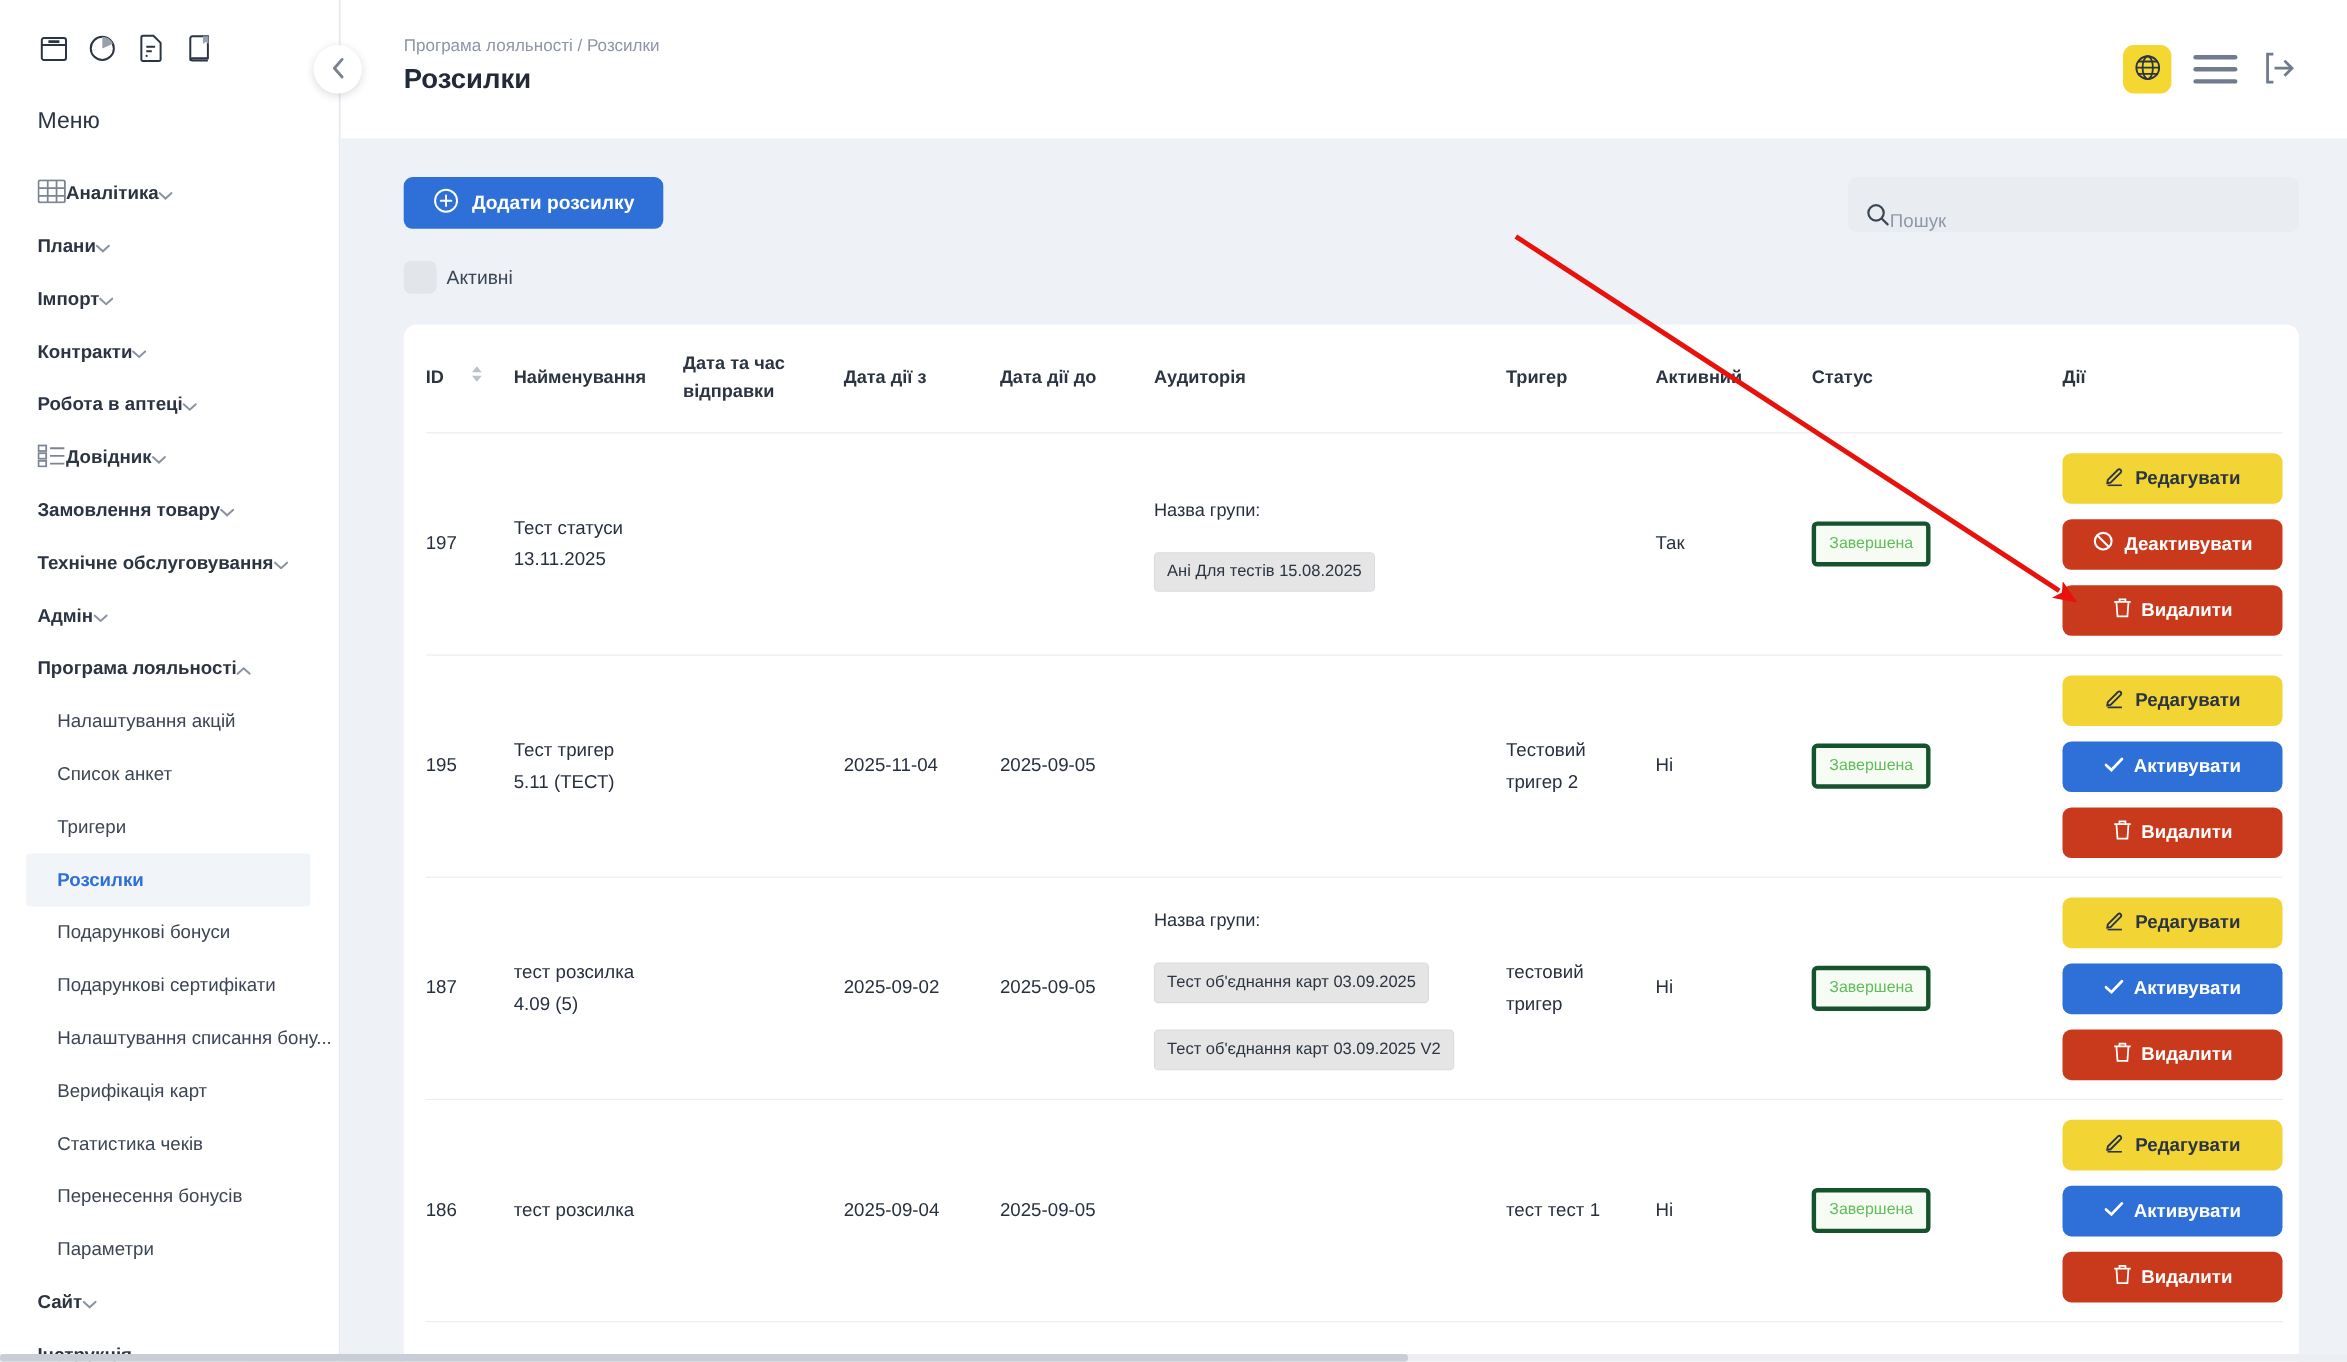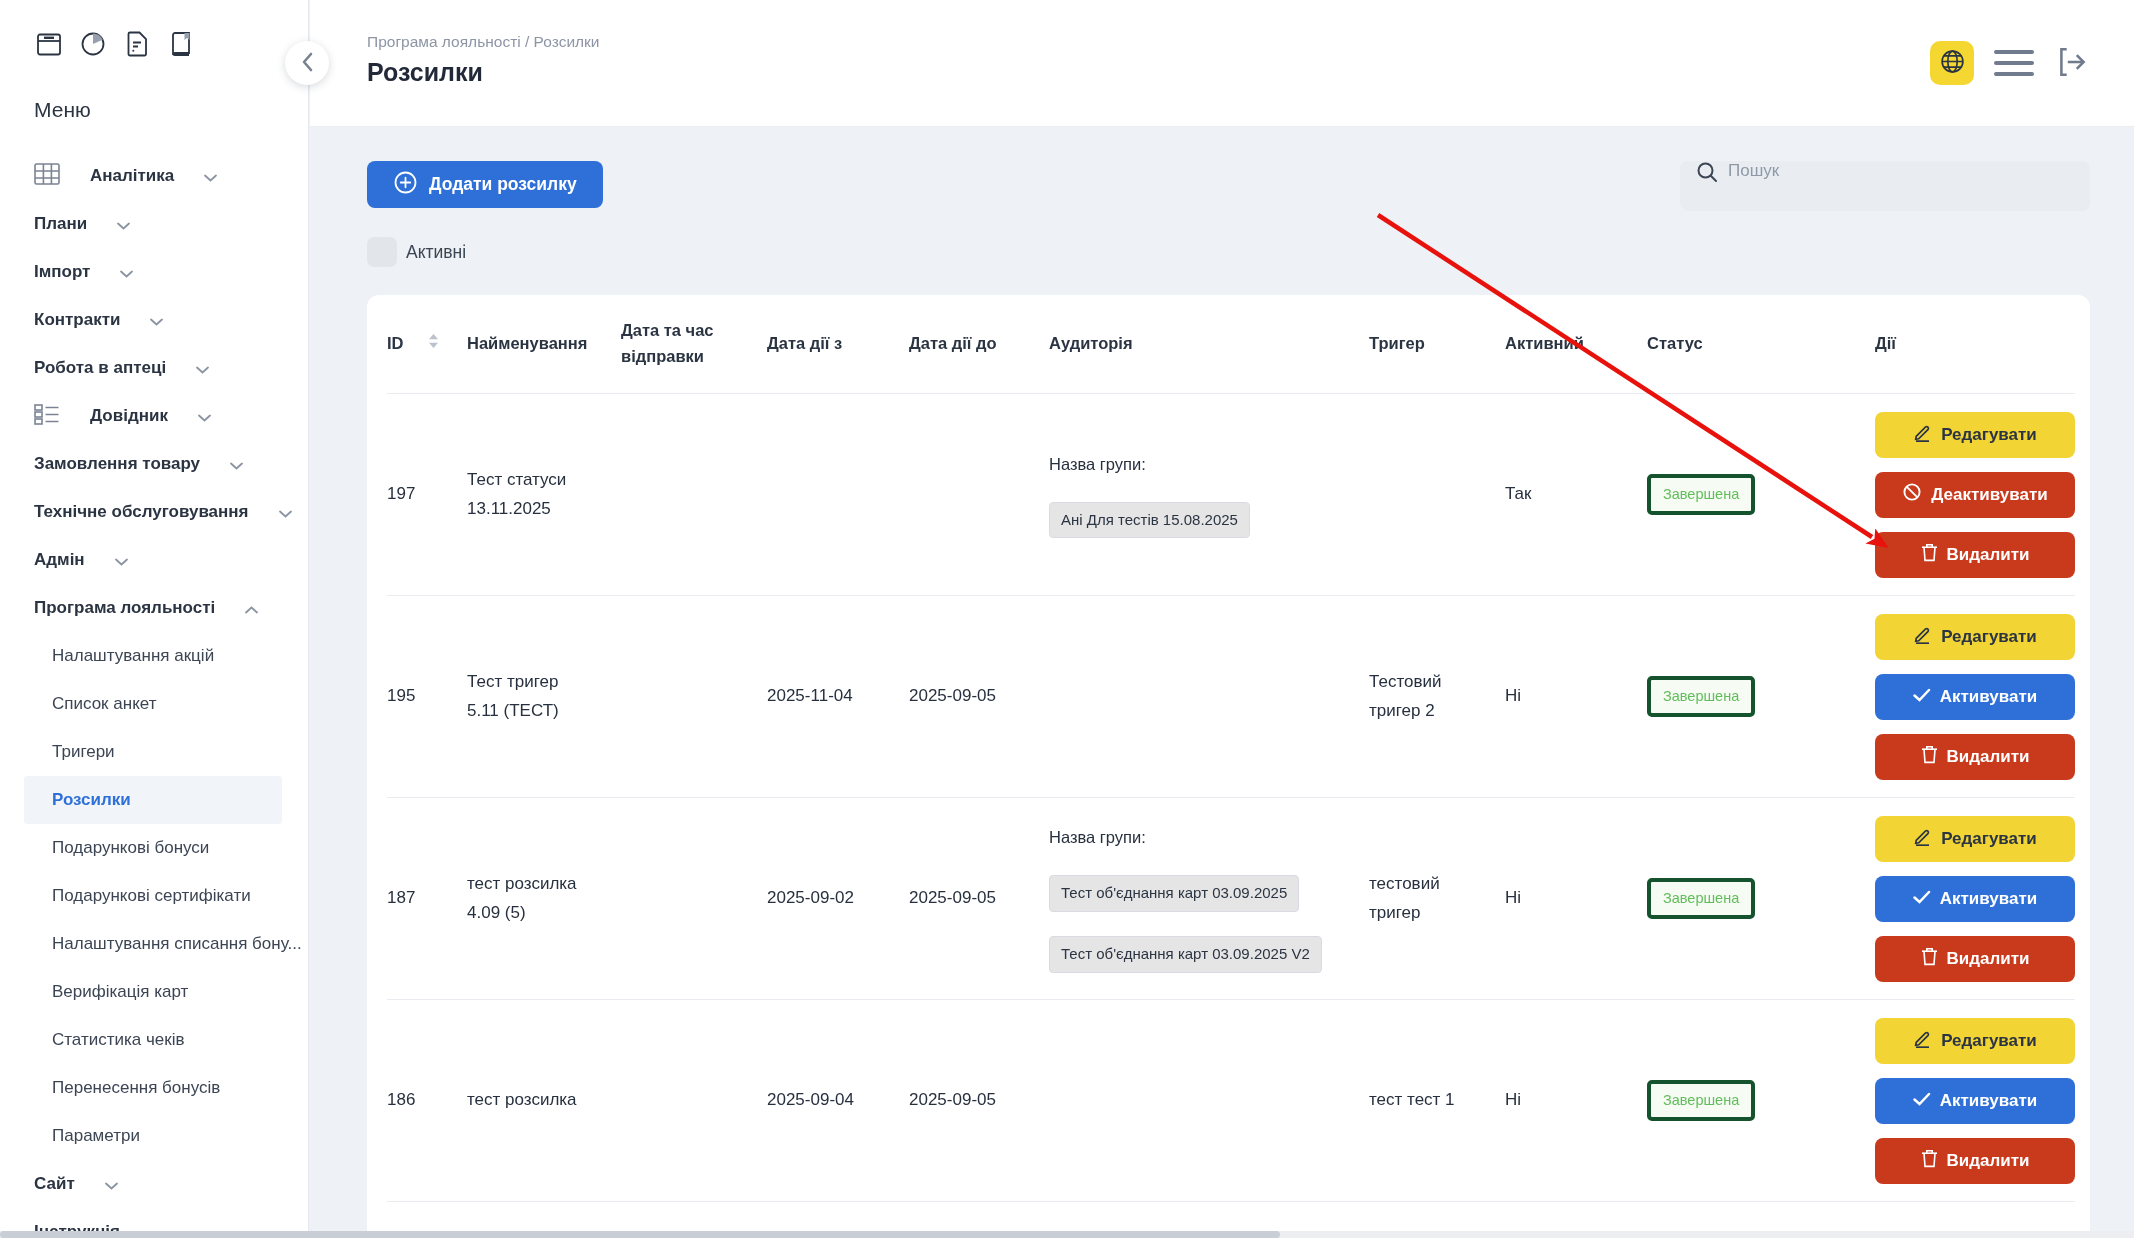--- a/index.html
+++ b/index.html
@@ -5,21 +5,21 @@
   *{box-sizing:border-box;margin:0;padding:0}
   html,body{width:2134px;height:1238px;overflow:hidden}
   body{position:relative;background:#eef1f5;font-family:"Liberation Sans",sans-serif;color:#27303f}
 
   
   .sidebar{position:absolute;left:0;top:0;width:309px;height:1238px;background:#fff;border-right:1px solid #e5e8ed;padding:30px 0 0 34px;z-index:4}
   .sb-icons{display:flex;gap:14px;align-items:center;height:32px}
   .sb-icons span{display:block}
   .menu-title{margin-top:36px;font-size:21px;color:#2b3442}
   .sb-nav{margin-top:30px}
-  .sb-item{height:48px;display:flex;align-items:center;gap:30px;cursor:pointer}
+  .sb-item{height:48px;display:flex;align-items:center;gap:0;cursor:pointer}
   .sb-label{font-size:17px;font-weight:700;color:#2b3442;white-space:nowrap}
   .sb-chev{display:flex;align-items:center;margin-top:3px}
   .sb-sub{height:48px;display:flex;align-items:center;padding-left:18px;font-size:17px;color:#3c4554;cursor:pointer;white-space:nowrap}
   .sb-sub.active{color:#2e70d7;font-weight:700;background:#f1f4f8;margin-left:-10px;padding-left:28px;width:258px;border-radius:3px}
 
   
   .collapse-btn{position:absolute;left:285px;top:41px;width:44px;height:44px;border-radius:50%;background:#fff;border:none;box-shadow:0 2px 8px rgba(40,50,70,.18);display:flex;align-items:center;justify-content:center;cursor:pointer;z-index:10}
 
   
   .main{position:absolute;left:310px;top:0;width:1824px;height:1238px}
@@ -28,21 +28,21 @@
   .page-title{position:absolute;left:57px;top:58px;font-size:25px;font-weight:700;color:#222938}
   .top-icons{position:absolute;right:44px;top:41px;display:flex;align-items:center;gap:20px}
   .globe-btn{width:44px;height:44px;border-radius:10px;background:#F5D732;display:flex;align-items:center;justify-content:center;border:none;cursor:pointer}
   .burger{display:flex;flex-direction:column;gap:7px;cursor:pointer}
   .burger i{display:block;width:40px;height:4px;background:#707b8d;border-radius:2px}
   .logout-btn{background:none;border:none;cursor:pointer;display:flex;align-items:center}
 
   .content{padding:34px 44px 0 57px}
   .toolbar{display:flex;justify-content:space-between;align-items:flex-start}
   .add-btn{height:47px;padding:0 26px;background:#2e70d7;color:#fff;font-size:17.5px;font-weight:700;border:none;border-radius:8px;display:flex;align-items:center;gap:11px;cursor:pointer;font-family:inherit}
-  .search{width:410px;height:50px;background:#e9edf2;border-radius:8px;display:flex;align-items:flex-start;padding:0 16px;gap:10px}
+  .search{width:410px;height:50px;background:#e9edf2;border-radius:8px;display:flex;align-items:flex-end;padding:0 16px;}
   .search input{flex:1;border:none;background:transparent;outline:none;font-size:17px;color:#3c4554;font-family:inherit}
   .search input::placeholder{color:#9099a8}
   .filter{margin-top:26px;display:flex;align-items:center;gap:9px}
   .checkbox{width:30px;height:30px;border-radius:7px;background:#e2e6eb;border:none;cursor:pointer}
   .filter-label{font-size:17.5px;color:#3c4554}
 
   .card{margin-top:28px;background:#fff;border-radius:12px 12px 0 0;padding:0 15px 0 20px;height:946px;overflow:hidden}
   .t-head,.trow{display:grid;grid-template-columns:80px 154px 146px 142px 140px 320px 136px 142px 228px 200px;align-items:center}
   .t-head{height:98px}
   .th{font-size:16.5px;font-weight:700;color:#2b3442;padding-right:14px;line-height:1.55}

